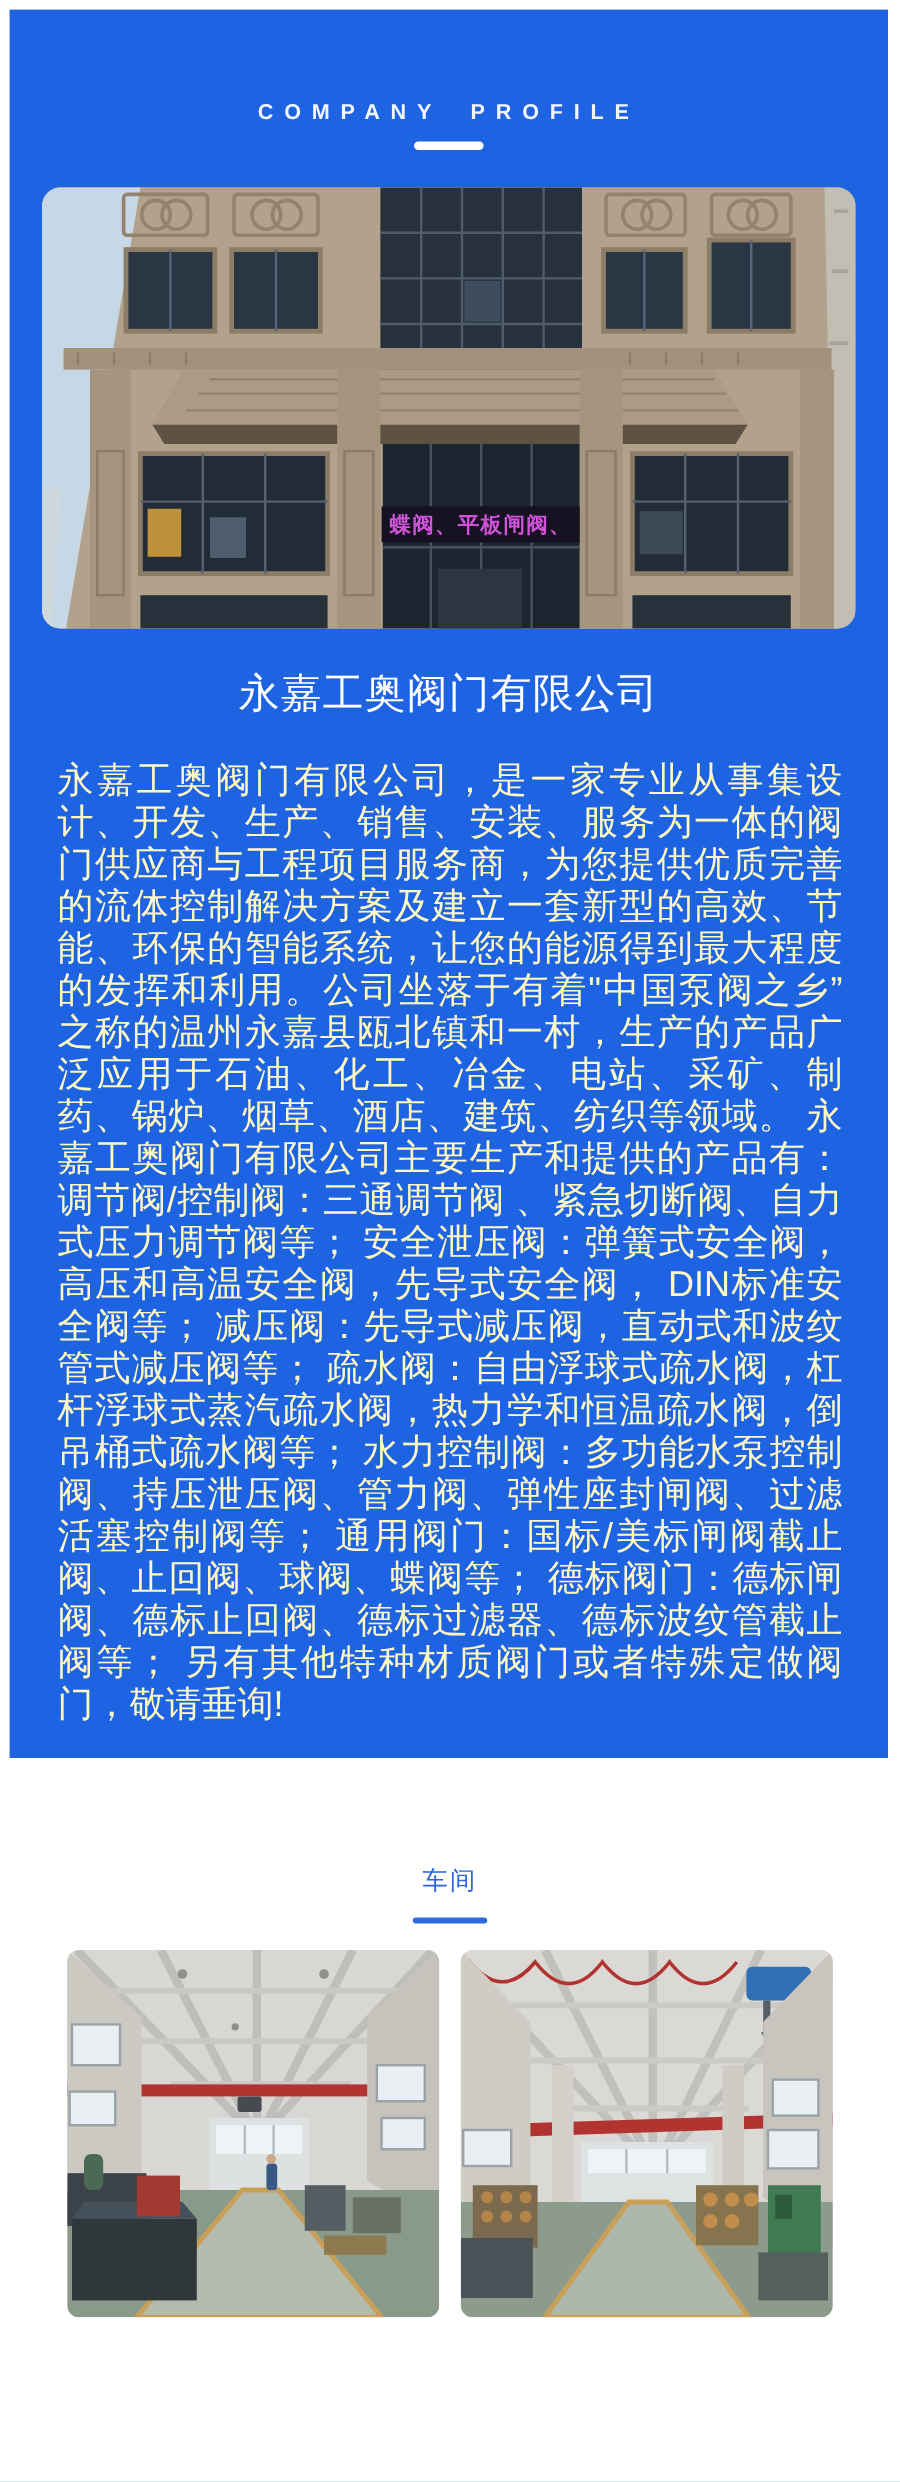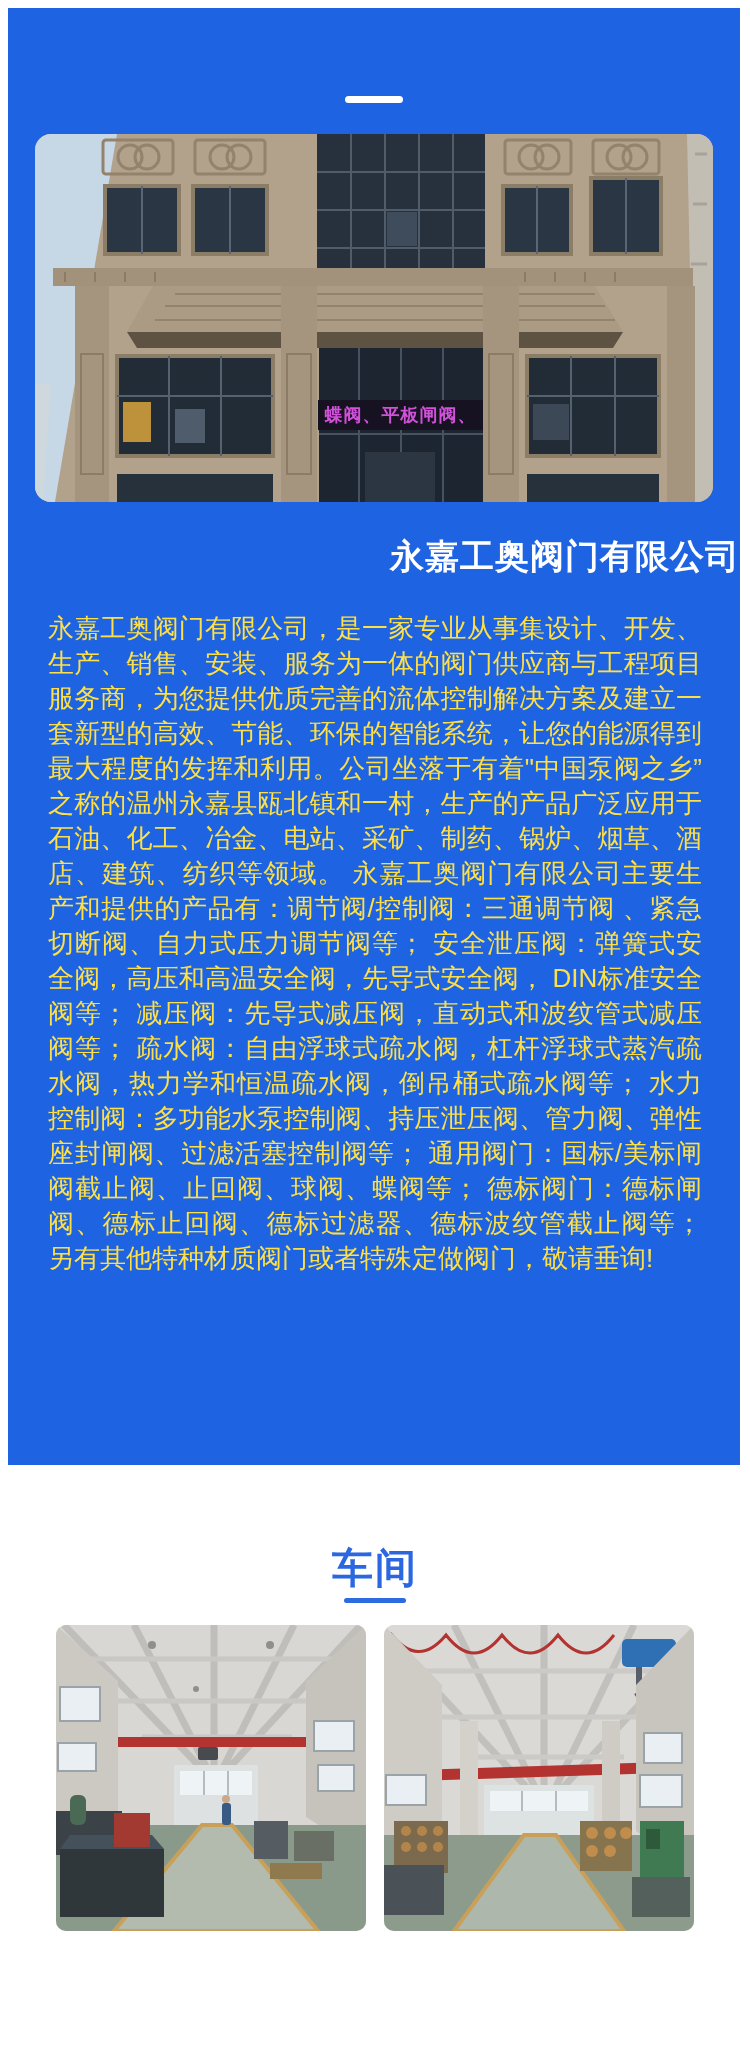--- a/index.html
+++ b/index.html
@@ -69,41 +69,41 @@
     font-weight: bold;
     line-height: 30px;
     text-align: center;
     letter-spacing: 1px;
     overflow: hidden;
     white-space: nowrap;
   }
 
   .company-name {
     margin-top: 34px;
-    text-align: right;
+    text-align: center;
     font-size: 34px;
     line-height: 40px;
-    font-weight: bold;
+    font-weight: normal;
     letter-spacing: 1px;
   }
   .intro {
     margin: 35px 38px 0 40px;
-    font-size: 26px;
+    font-size: 30px;
     line-height: 35px;
     text-align: justify;
-    color: #fde047;
+    color: #fef9c3;
   }
 
   
   .workshop { padding-top: 83px; }
   .workshop-title {
     text-align: center;
-    font-size: 41px;
+    font-size: 21px;
     line-height: 40px;
-    font-weight: 700;
+    font-weight: 400;
     color: #2b67e0;
     letter-spacing: 2px;
   }
   .photos {
     margin-top: 22px;
     display: flex;
     justify-content: center;
     gap: 18px;
   }
   .photo {
@@ -112,20 +112,21 @@
     border-radius: 10px;
     overflow: hidden;
     background: #d9d8d4;
   }
   .photo svg { display: block; width: 310px; height: 306px; }
 </style>
 </head>
 <body>
 
 <section class="hero">
+  <div class="eyebrow">COMPANY PROFILE</div>
   <div class="bar white"></div>
 
   <div class="building-wrap">
     <svg viewBox="0 0 678 368" aria-hidden="true">
 
       <rect width="678" height="368" fill="#b2a18b"></rect>
 
       <polygon points="0,0 82,0 20,368 0,368" fill="#c6d7e6"></polygon>
       <polygon points="0,250 16,250 8,368 0,368" fill="#cfd8dd"></polygon>
 

